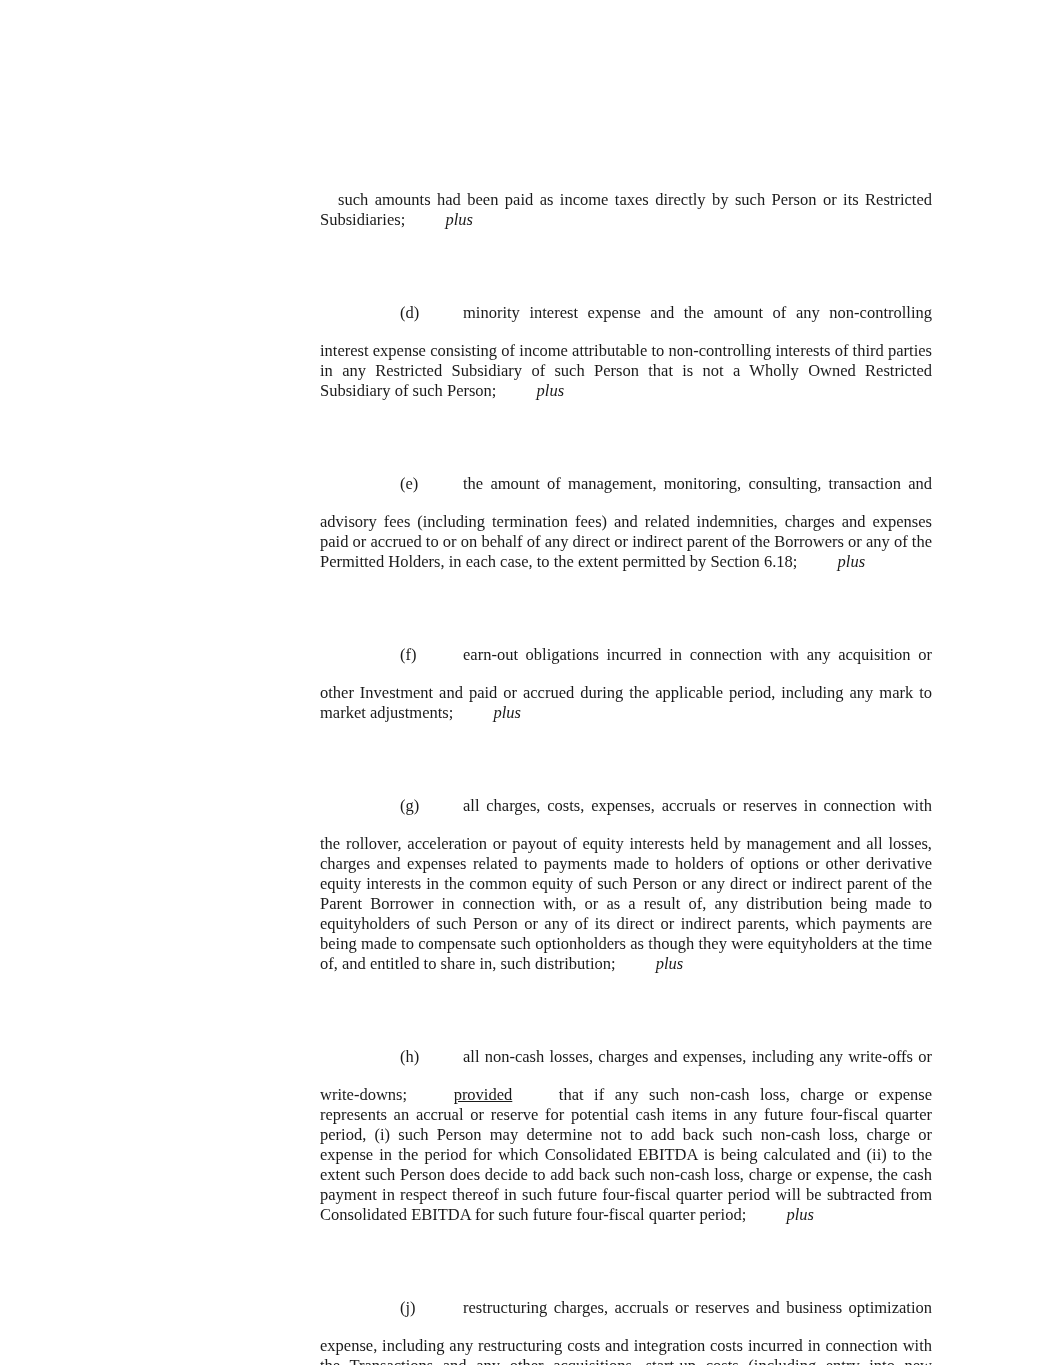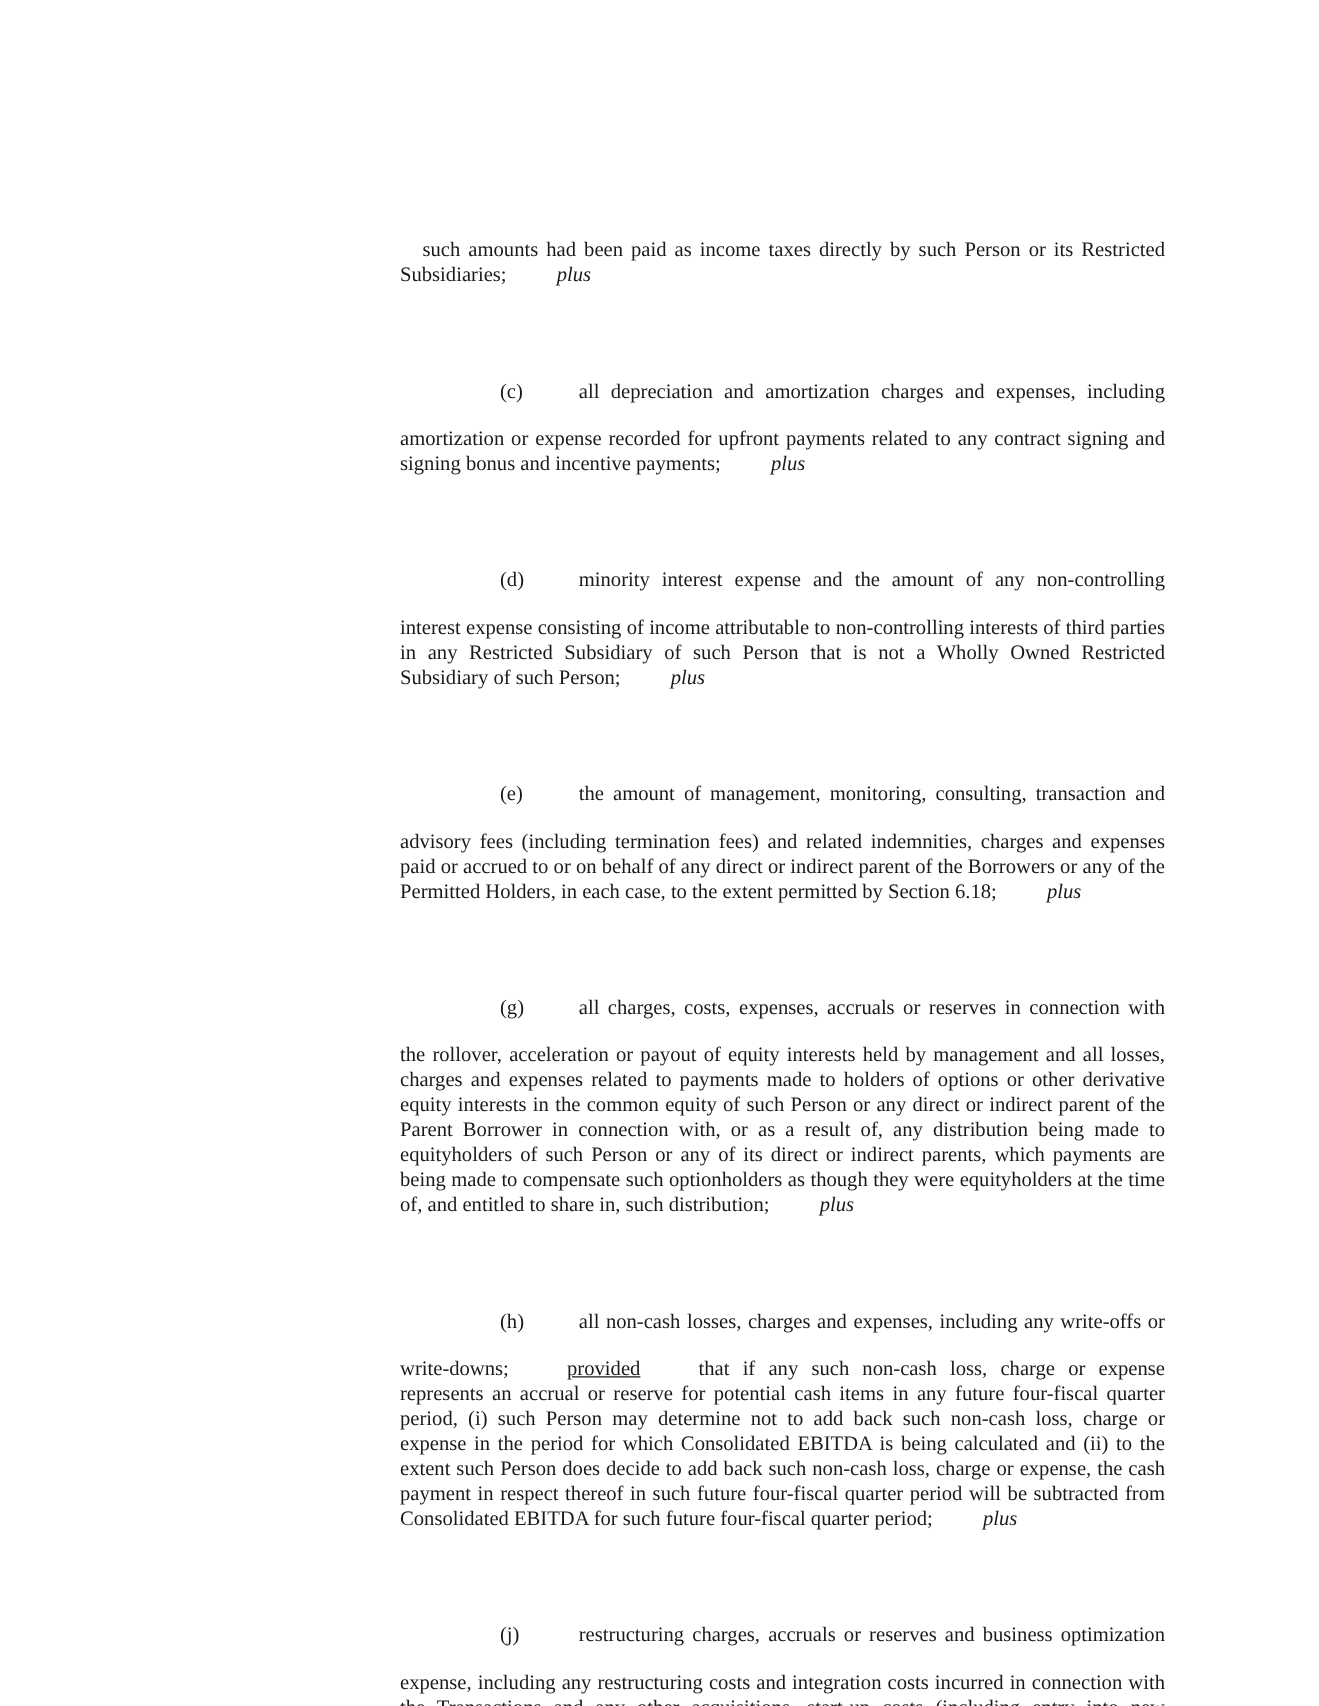--- a/index.html
+++ b/index.html
@@ -41,20 +41,20 @@
   span.normal { font-style: normal; }
   span.italic { font-style: italic; }
   span.underline { text-decoration: underline; }
 </style>
 </head>
 <body style="background: rgb(255, 255, 255);">
 
 <div class="page">
   <div class="text-column" id="text-column" style="color: rgb(26, 26, 26);">
       <p class="para continuation"><span class="normal">such amounts had been paid as income taxes directly by such Person or its Restricted Subsidiaries; </span><span class="italic">plus</span></p>
-      <p class="para lettered"><span class="clause-label">(c)</span><span class="normal">all depreciation and amortization charges and expenses, including amortization or expense recorded for upfront payments related to any contract signing and signing bonus and incentive payments; </span><span class="italic">plus</span></p>
       <p class="para lettered"><span class="clause-label">(d)</span><span class="normal">minority interest expense and the amount of any non-controlling interest expense consisting of income attributable to non-controlling interests of third parties in any Restricted Subsidiary of such Person that is not a Wholly Owned Restricted Subsidiary of such Person; </span><span class="italic">plus</span></p>
       <p class="para lettered"><span class="clause-label">(e)</span><span class="normal">the amount of management, monitoring, consulting, transaction and advisory fees (including termination fees) and related indemnities, charges and expenses paid or accrued to or on behalf of any direct or indirect parent of the Borrowers or any of the Permitted Holders, in each case, to the extent permitted by Section 6.18; </span><span class="italic">plus</span></p>
+      <p class="para lettered"><span class="clause-label">(f)</span><span class="normal">earn-out obligations incurred in connection with any acquisition or other Investment and paid or accrued during the applicable period, including any mark to market adjustments; </span><span class="italic">plus</span></p>
       <p class="para lettered"><span class="clause-label">(g)</span><span class="normal">all charges, costs, expenses, accruals or reserves in connection with the rollover, acceleration or payout of equity interests held by management and all losses, charges and expenses related to payments made to holders of options or other derivative equity interests in the common equity of such Person or any direct or indirect parent of the Parent Borrower in connection with, or as a result of, any distribution being made to equityholders of such Person or any of its direct or indirect parents, which payments are being made to compensate such optionholders as though they were equityholders at the time of, and entitled to share in, such distribution; </span><span class="italic">plus</span></p>
       <p class="para lettered"><span class="clause-label">(h)</span><span class="normal">all non-cash losses, charges and expenses, including any write-offs or write-downs; </span><span class="underline">provided</span><span class="normal"> that if any such non-cash loss, charge or expense represents an accrual or reserve for potential cash items in any future four-fiscal quarter period, (i) such Person may determine not to add back such non-cash loss, charge or expense in the period for which Consolidated EBITDA is being calculated and (ii) to the extent such Person does decide to add back such non-cash loss, charge or expense, the cash payment in respect thereof in such future four-fiscal quarter period will be subtracted from Consolidated EBITDA for such future four-fiscal quarter period; </span><span class="italic">plus</span></p>
       <p class="para lettered"><span class="clause-label">(j)</span><span class="normal">restructuring charges, accruals or reserves and business optimization expense, including any restructuring costs and integration costs incurred in connection with the Transactions and any other acquisitions, start-up costs (including entry into new market/channels and new service offerings), costs related to the closure, relocation, reconfiguration and/or consolidation of facilities and costs to relocate employees, integration and transaction costs, retention charges, severance, contract termination costs, recruiting and signing bonuses and expenses, future lease commitments, systems establishment costs, conversion costs and excess pension charges and consulting fees, expenses attributable to the implementation of costs savings initiatives, costs associated with tax projects/audits, expenses relating to any decommissioning or reconfiguration of fixed assets for alternative uses and costs consisting of professional consulting or other fees relating to any of the foregoing; </span><span class="italic">plus</span></p>
     </div>
 </div>
 
 </body></html>

